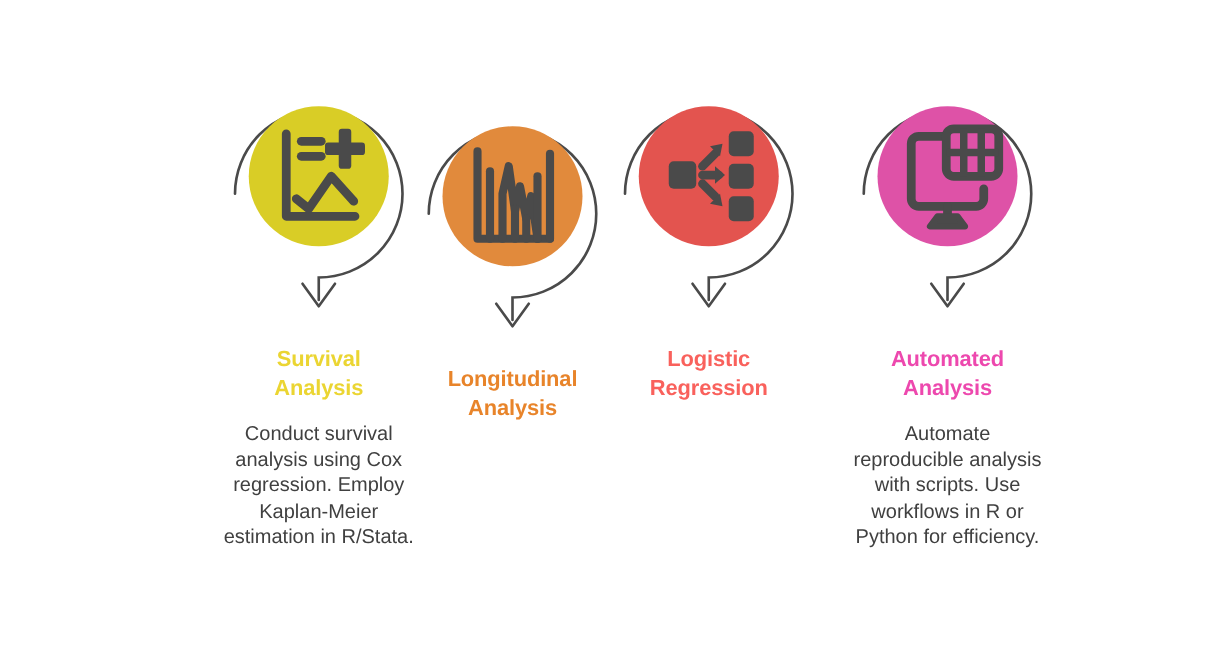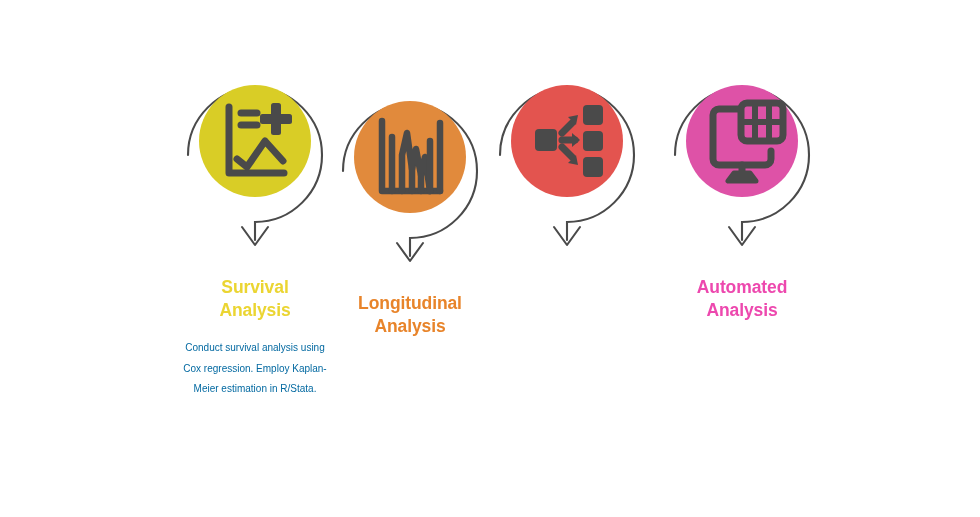--- a/index.html
+++ b/index.html
@@ -47,23 +47,23 @@
     text-align: center;
   }
   .heading {
     font-size: 17.5px;
     font-weight: bold;
     line-height: 23px;
     letter-spacing: -0.1px;
     margin: 0 0 16px 0;
   }
   .body-text {
-    font-size: 10px;
+    font-size: 16px;
     line-height: 20.5px;
-    color: #0369a1;
+    color: #404040;
     margin: 0;
     padding: 0 4px;
   }
 </style>
 </head>
 <body>
 
 <div id="board">
 
   <div class="column" style="left:175px;">
@@ -132,24 +132,28 @@
           <path d="M 75 85 L 88 85" stroke="#4a4a4a" stroke-width="7" stroke-linecap="round"></path>
           <path d="M 85 78 L 93 85 L 85 92 Z"></path>
           <path d="M 75 78 L 85 68" stroke="#4a4a4a" stroke-width="7" stroke-linecap="round"></path>
           <path d="M 81 62 L 91 60 L 89 70 Z"></path>
           <path d="M 75 92 L 85 102" stroke="#4a4a4a" stroke-width="7" stroke-linecap="round"></path>
           <path d="M 81 108 L 91 110 L 89 100 Z"></path>
         </g>
       </svg>
     </div>
     <div class="texts">
+      <div class="heading" style="color:#F9615C">
+        <span>Logistic</span><br>
+        <span>Regression</span>
+      </div>
     </div>
   </div>
 
-  <div class="column" style="left:662px;">
+  <div class="column" style="left:678px;">
     <div class="node">
       <svg viewBox="0 0 160 200" xmlns="http://www.w3.org/2000/svg">
         <path d="M 13 100 A 67 67 0 1 1 80 167 L 80 167 L 80 185" fill="none" stroke="#4a4a4a" stroke-width="2.1" stroke-linecap="round"></path>
         <path d="M 67 172 L 80 190 L 93 172" fill="none" stroke="#4a4a4a" stroke-width="2.1" stroke-linecap="round" stroke-linejoin="round"></path>
         <circle cx="80" cy="86" r="56" style="fill:#DE52A7"></circle>
         <g>
           <path d="M 77 54 L 57 54 A 6 6 0 0 0 51 60 L 51 104 A 6 6 0 0 0 57 110 L 103 110 A 6 6 0 0 0 109 104 L 109 96" fill="none" stroke="#4a4a4a" stroke-width="7" stroke-linecap="round" stroke-linejoin="round"></path>
           <path d="M 80 110 L 80 122" fill="none" stroke="#4a4a4a" stroke-width="7" stroke-linecap="round"></path>
           <path d="M 66 126 L 94 126 L 88 118 L 72 118 Z" fill="#4a4a4a" stroke="#4a4a4a" stroke-width="5" stroke-linejoin="round"></path>
           <rect x="79" y="48" width="42" height="38" rx="6" fill="none" stroke="#4a4a4a" stroke-width="7"></rect>
@@ -157,16 +161,17 @@
           <path d="M 93 48 L 93 86" stroke="#4a4a4a" stroke-width="6"></path>
           <path d="M 107 48 L 107 86" stroke="#4a4a4a" stroke-width="6"></path>
         </g>
       </svg>
     </div>
     <div class="texts">
       <div class="heading" style="color:#ED48AE">
         <span>Automated</span><br>
         <span>Analysis</span>
       </div>
+      <p class="body-text">Automate reproducible analysis with scripts. Use workflows in R or Python for efficiency.</p>
     </div>
   </div>
 
 </div>
 
 </body></html>

